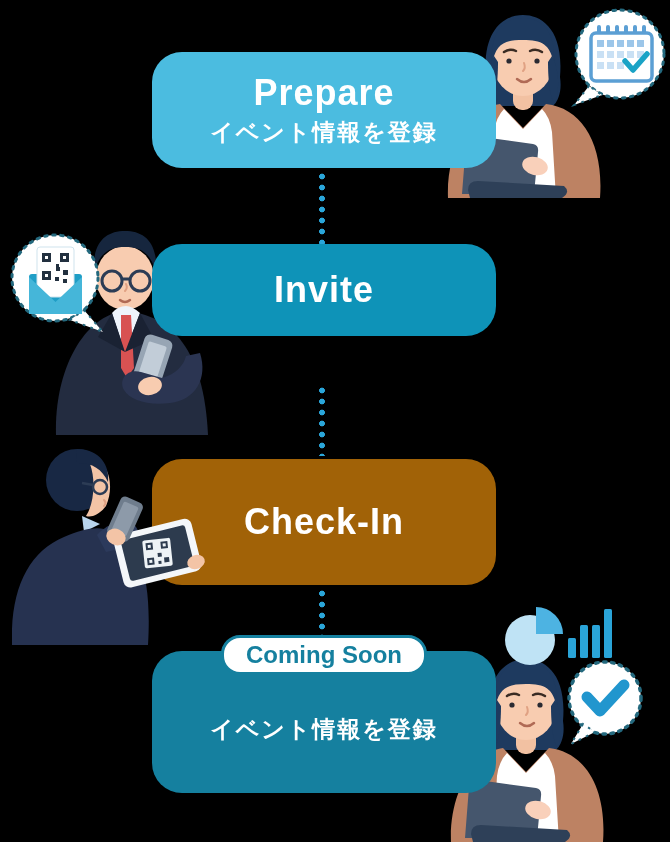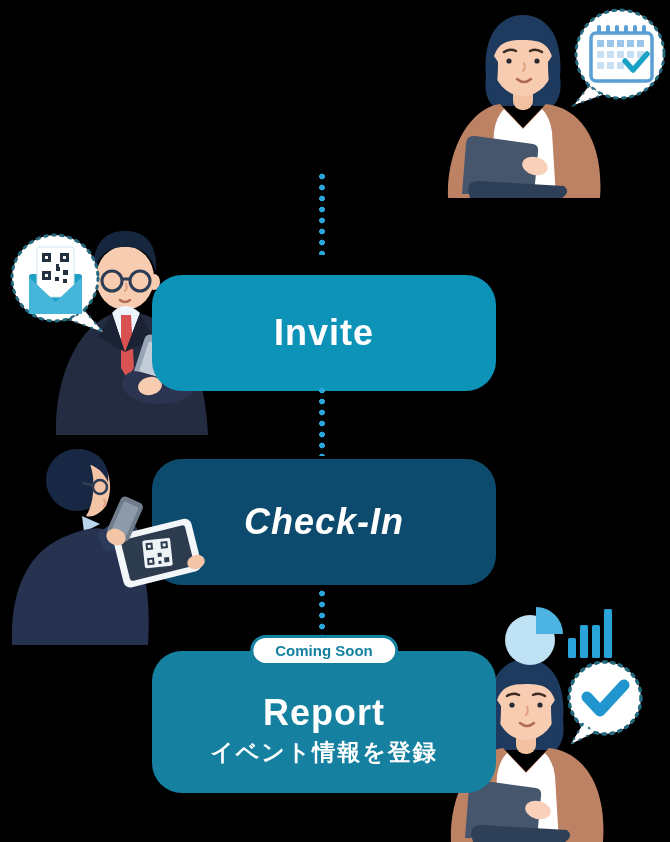--- a/index.html
+++ b/index.html
@@ -10,29 +10,29 @@
     font-family:"Liberation Sans","DejaVu Sans",sans-serif;
   }
   .illus { position:absolute; pointer-events:none; z-index:1; }
   .illus.front { z-index:3; }
   .step-box {
     position:absolute; left:152px; width:344px; z-index:2;
     border-radius:30px; color:#fff; text-align:center;
     display:flex; flex-direction:column; align-items:center; justify-content:center; gap:9px;
   }
   #box1 { top:52px;  height:116px; }
-  #box2 { top:275px; height:116px; }
+  #box2 { top:244px; height:92px; }
   #box3 { top:459px; height:126px; }
   #box4 { top:651px; height:142px; padding-top:16px; }
   .step-title { font-weight:bold; font-size:36px; letter-spacing:1px; line-height:1; }
   .step-sub   { font-weight:bold; font-size:23px; letter-spacing:2px; line-height:1.1; }
   .badge {
     position:absolute; top:-16px; left:50%; transform:translateX(-50%);
     background:#fff; color:#15809f; border:3px solid #15809f;
-    font-weight:bold; font-size:15px; line-height:1;
+    font-weight:bold; font-size:24px; line-height:1;
     padding:5px 22px; border-radius:19px; white-space:nowrap;
   }
   .connector {
     position:absolute; left:318px; width:8px; z-index:2;
     background-image:radial-gradient(circle, #2aa6da 2.6px, rgba(0,0,0,0) 3.2px);
     background-size:8px 11px; background-repeat:repeat-y; background-position:center top;
   }
   #conn1 { top:171px; height:84px; }
   #conn2 { top:385px; height:71px; }
   #conn3 { top:588px; height:60px; }
@@ -205,34 +205,37 @@
       <rect x="169" y="11" width="8" height="49" rx="1.5"></rect>
     </g>
     <g>
       <circle cx="170" cy="100" r="36" fill="#fff" stroke="#24697e" stroke-width="3.5" stroke-dasharray="2.5 5.5" stroke-linecap="round"></circle>
       <circle cx="170" cy="100" r="33" fill="#fff"></circle>
       <path d="M148,126 L136,146 L160,134 Z" fill="#fff" stroke="#24697e" stroke-width="2" stroke-dasharray="2.5 5.5"></path>
       <path d="M152,99 l13,14 l24,-26" stroke="#2196ce" stroke-width="11" fill="none" stroke-linecap="round" stroke-linejoin="round"></path>
     </g>
   </svg>
 
+  <div class="step-box" id="box1" style="background: rgb(75, 188, 224);">
+    <div class="step-title">Prepare</div>
+    <div class="step-sub">イベント情報を登録</div>
+  </div>
 
   <div class="connector" id="conn1"></div>
 
   <div class="step-box" id="box2" style="background: rgb(14, 147, 184);">
     <div class="step-title">Invite</div>
   </div>
 
   <div class="connector" id="conn2"></div>
 
-  <div class="step-box" id="box3" style="background: #0c4a6e; font-style: italic;">
+  <div class="step-box" id="box3" style="background: #a16207;">
     <div class="step-title">Check-In</div>
   </div>
 
   <div class="connector" id="conn3"></div>
 
   <div class="step-box" id="box4" style="background: rgb(21, 128, 159);">
     <div class="badge">Coming Soon</div>
-    <div class="step-title">Report</div>
     <div class="step-sub">イベント情報を登録</div>
   </div>
 
 </div>
 
 </body></html>

